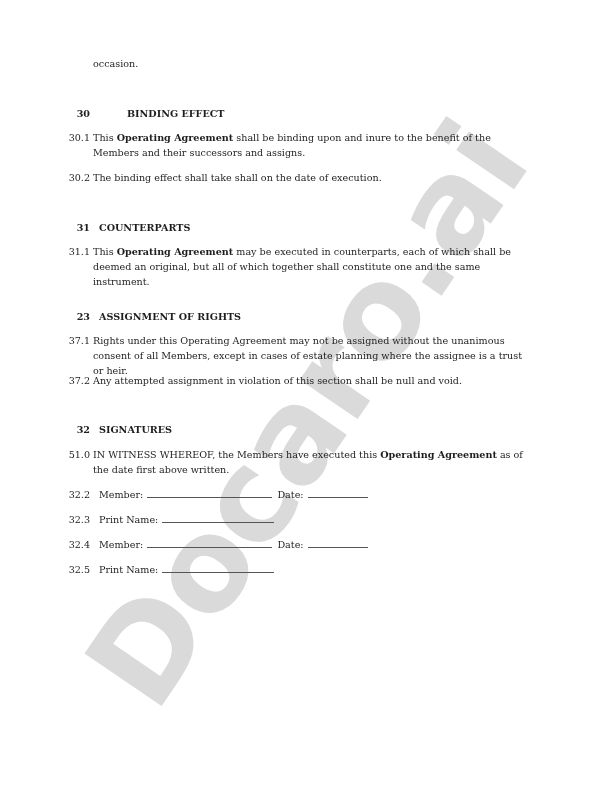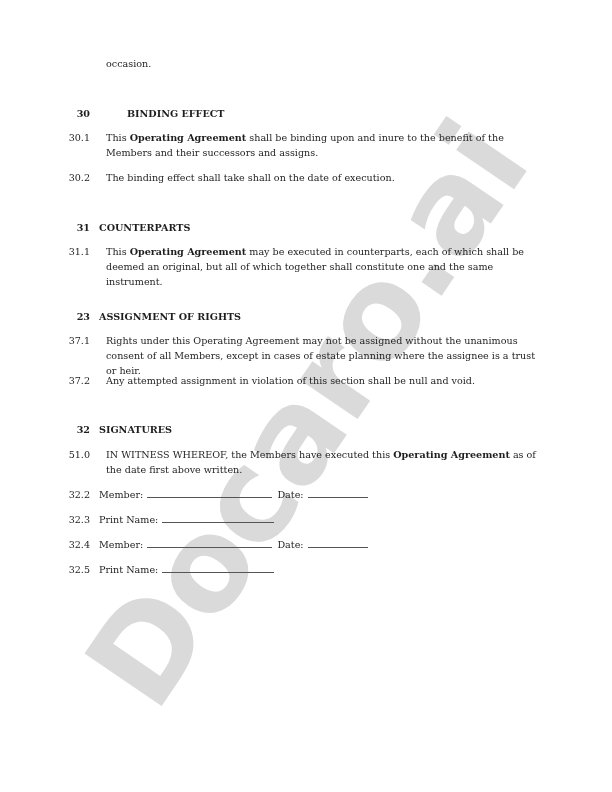--- a/index.html
+++ b/index.html
@@ -55,21 +55,21 @@
     .heading {
       position: absolute;
       left: 99px;
       font-size: 9.6px;
       line-height: 15px;
       font-weight: bold;
       white-space: nowrap;
     }
     .para {
       position: absolute;
-      left: 106px;
+      left: 93px;
       width: 440px;
       font-size: 9.6px;
       line-height: 15px;
     }
     .para b { font-weight: bold; }
     .blank {
       display: inline-block;
       border-bottom: 0.8px solid #555;
       height: 10px;
       vertical-align: baseline;

